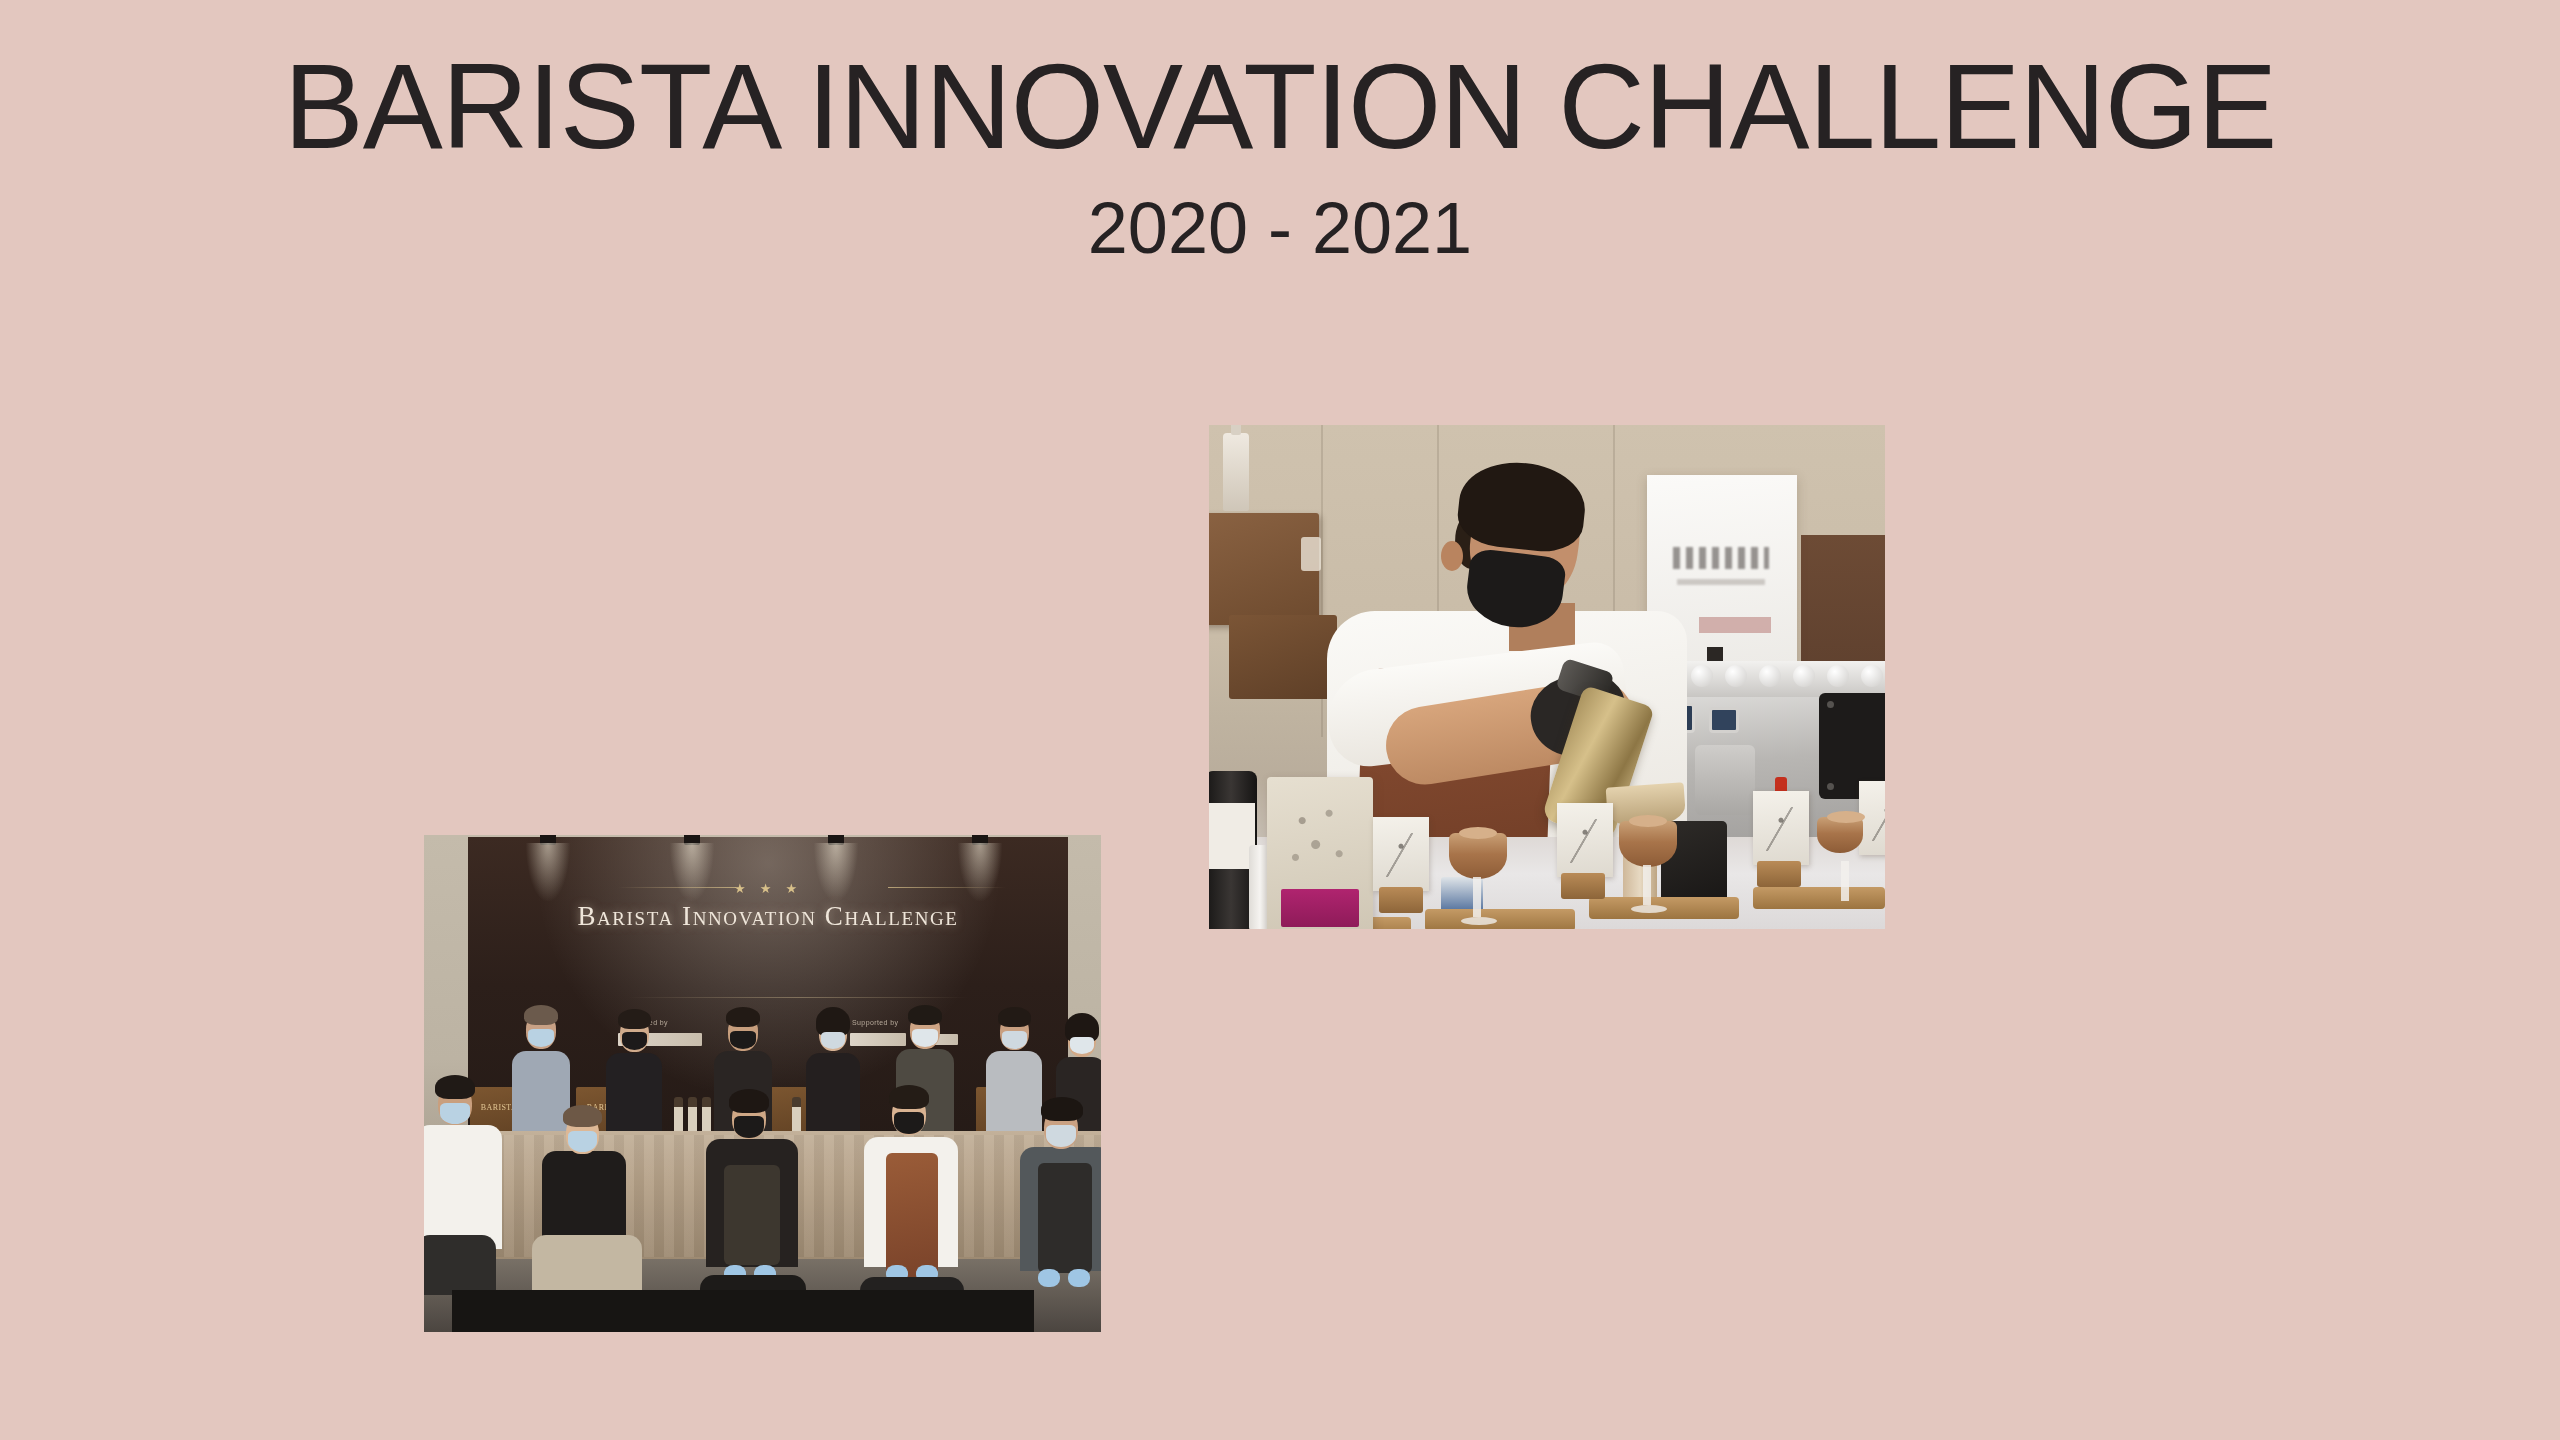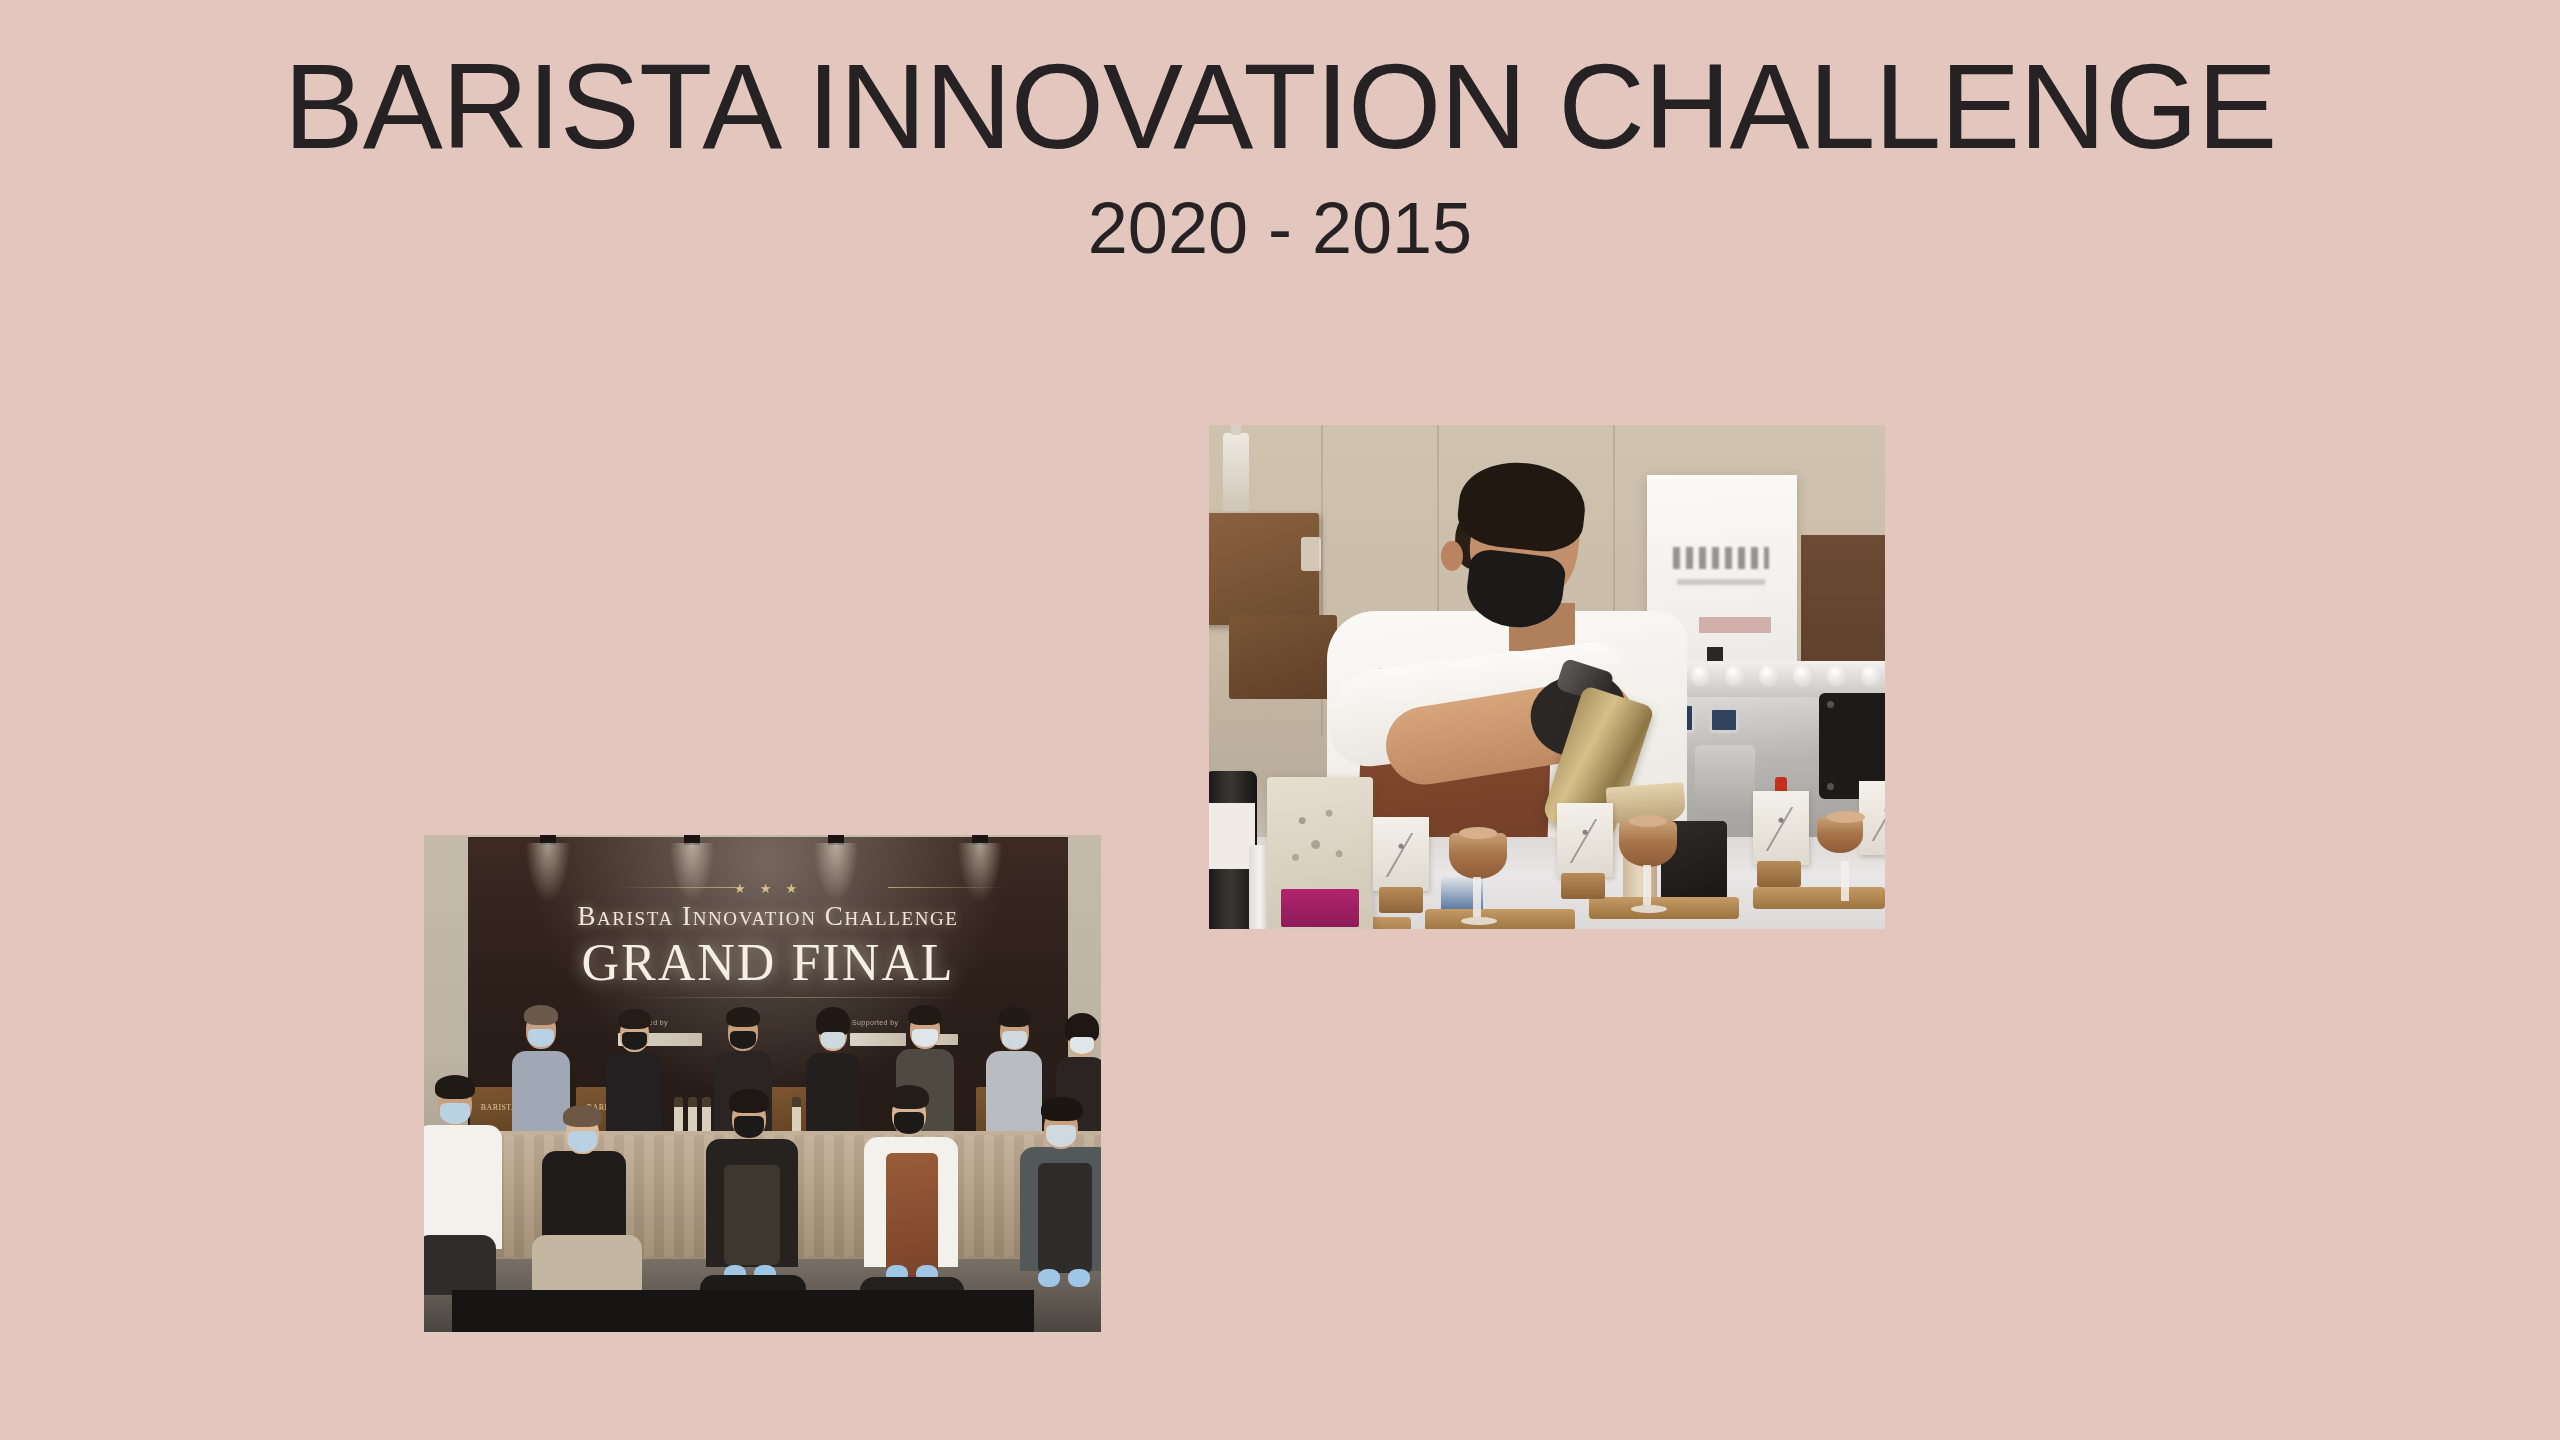--- a/index.html
+++ b/index.html
@@ -254,21 +254,21 @@
   .gp-hair{ position:absolute; border-radius:54% 54% 36% 36%;}
   .gp-mask{ position:absolute; border-radius:22% 22% 52% 52%;}
   .gp-body{ position:absolute; border-radius:14px 14px 0 0;}
   .gp-glove{ position:absolute; background:#9fc6e4; border-radius:44%;}
 </style>
 </head>
 <body style="background: rgb(227, 199, 191);">
 
 <div id="title-block">
   <div id="page-title" style="color: rgb(38, 34, 35);">BARISTA INNOVATION CHALLENGE</div>
-  <div id="page-subtitle" style="color: rgb(38, 34, 35);">2020 - 2015</div>
+  <div id="page-subtitle" style="color: rgb(38, 34, 35);">2020 - 2021</div>
 </div>
 
 <div class="photo" id="photo-barista" aria-label="Barista in white shirt and brown apron wearing a black face mask, pouring a coffee cocktail from a metal shaker beside a chrome espresso machine, with coffee drinks on wooden boards in the foreground" style="left: 1209px; top: 425px; width: 676px; height: 504px;">
   <div class="photo-inner">
     <div id="barista-scene"></div>
 
     <div class="wall-seam" style="left:112px"></div>
     <div class="wall-seam" style="left:228px"></div>
     <div class="wall-seam" style="left:404px"></div>
 
@@ -382,21 +382,20 @@
       <div class="gp-lamp" style="left:504px"></div>
       <div class="gp-lampbeam" style="left:58px"></div>
       <div class="gp-lampbeam" style="left:202px"></div>
       <div class="gp-lampbeam" style="left:346px"></div>
       <div class="gp-lampbeam" style="left:490px"></div>
 
       <div id="gp-rule-l"></div>
       <div id="gp-rule-r"></div>
       <div id="gp-stars">★ ★ ★</div>
       <div id="gp-line1">Barista Innovation Challenge</div>
-      <div id="gp-line2">GRAND FINAL</div>
       <div id="gp-rule-mid"></div>
 
       <div class="gp-sponsor-cap" style="left:152px; top:182px;">Sponsored by</div>
       <div class="gp-sponsor-logo" style="left:150px; top:196px; width:84px;"></div>
 
       <div class="gp-sponsor-cap" style="left:384px; top:182px;">Supported by</div>
       <div class="gp-sponsor-logo" style="left:382px; top:196px; width:56px;"></div>
       <div class="gp-sponsor-logo" style="left:448px; top:197px; width:42px; height:11px;"></div>
     </div>
 

